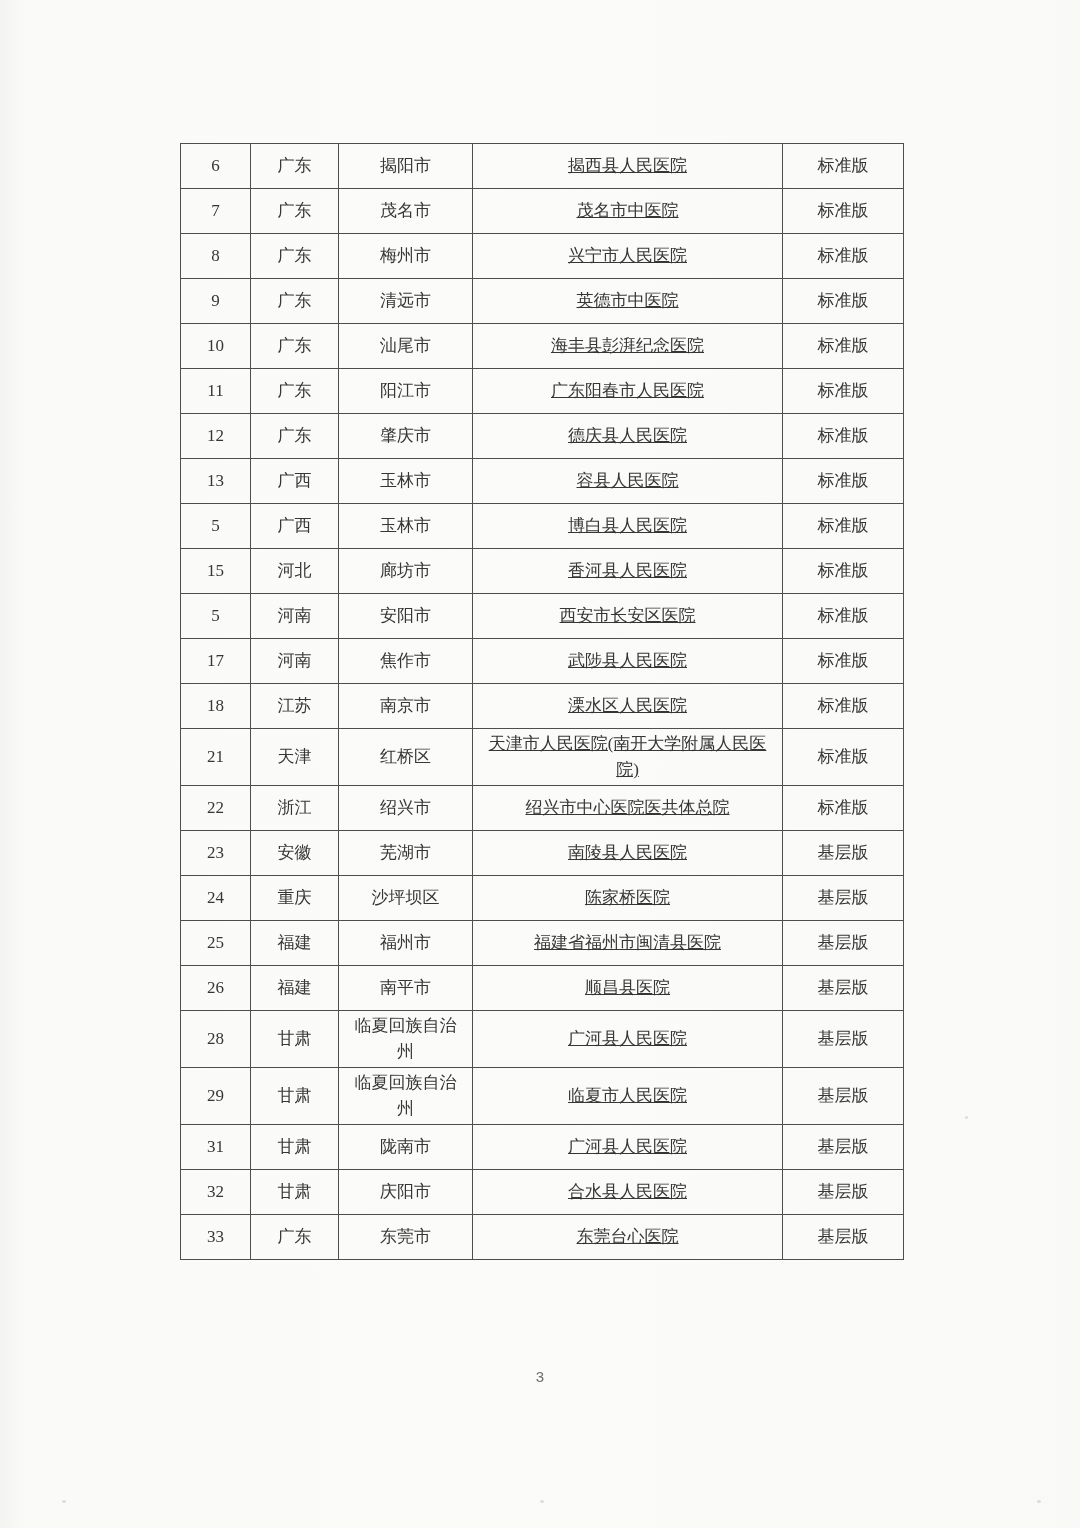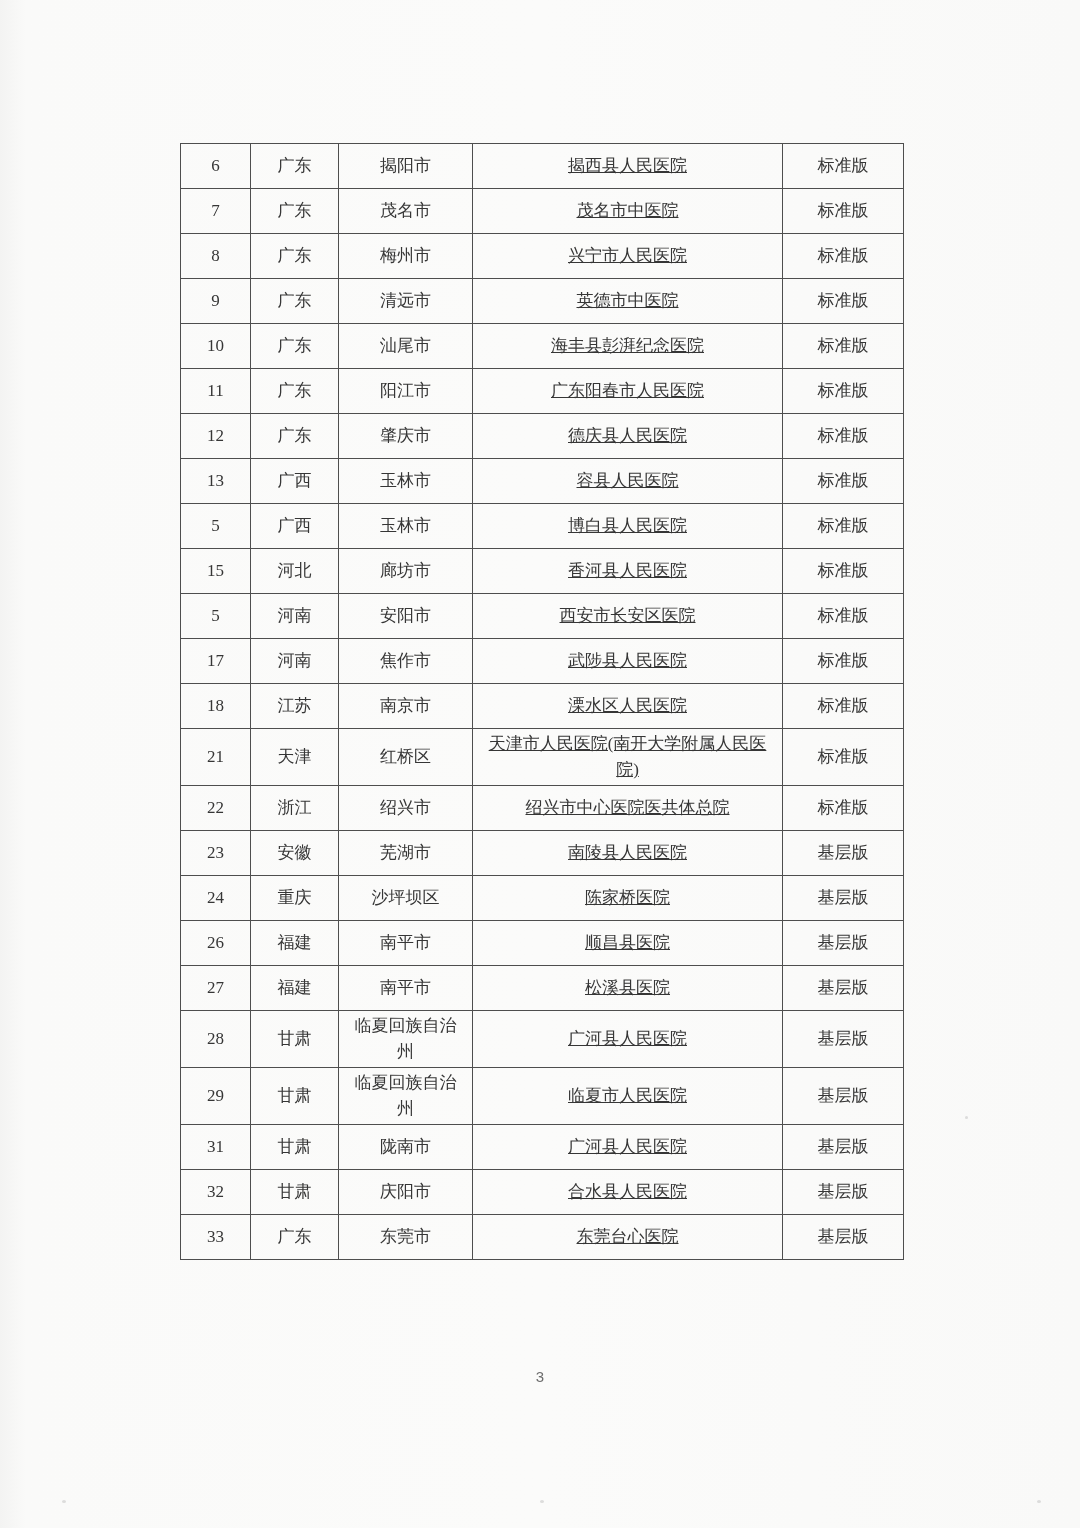--- a/index.html
+++ b/index.html
@@ -207,36 +207,36 @@
   </tr>
 
   <tr>
     <td class="cell-no">24</td>
     <td class="cell-province">重庆</td>
     <td class="cell-city">沙坪坝区</td>
     <td class="cell-hospital">陈家桥医院</td>
     <td class="cell-version">基层版</td>
   </tr>
 
+  <tr>
+    <td class="cell-no">25</td>
+    <td class="cell-province">福建</td>
+    <td class="cell-city">福州市</td>
+    <td class="cell-hospital">福建省福州市闽清县医院</td>
+    <td class="cell-version">基层版</td>
+  </tr>
 
   <tr>
     <td class="cell-no">26</td>
     <td class="cell-province">福建</td>
     <td class="cell-city">南平市</td>
     <td class="cell-hospital">顺昌县医院</td>
     <td class="cell-version">基层版</td>
   </tr>
 
-  <tr>
-    <td class="cell-no">27</td>
-    <td class="cell-province">福建</td>
-    <td class="cell-city">南平市</td>
-    <td class="cell-hospital">松溪县医院</td>
-    <td class="cell-version">基层版</td>
-  </tr>
 
   <tr>
     <td class="cell-no">28</td>
     <td class="cell-province">甘肃</td>
     <td class="cell-city">临夏回族自治州</td>
     <td class="cell-hospital">广河县人民医院</td>
     <td class="cell-version">基层版</td>
   </tr>
 
   <tr>

